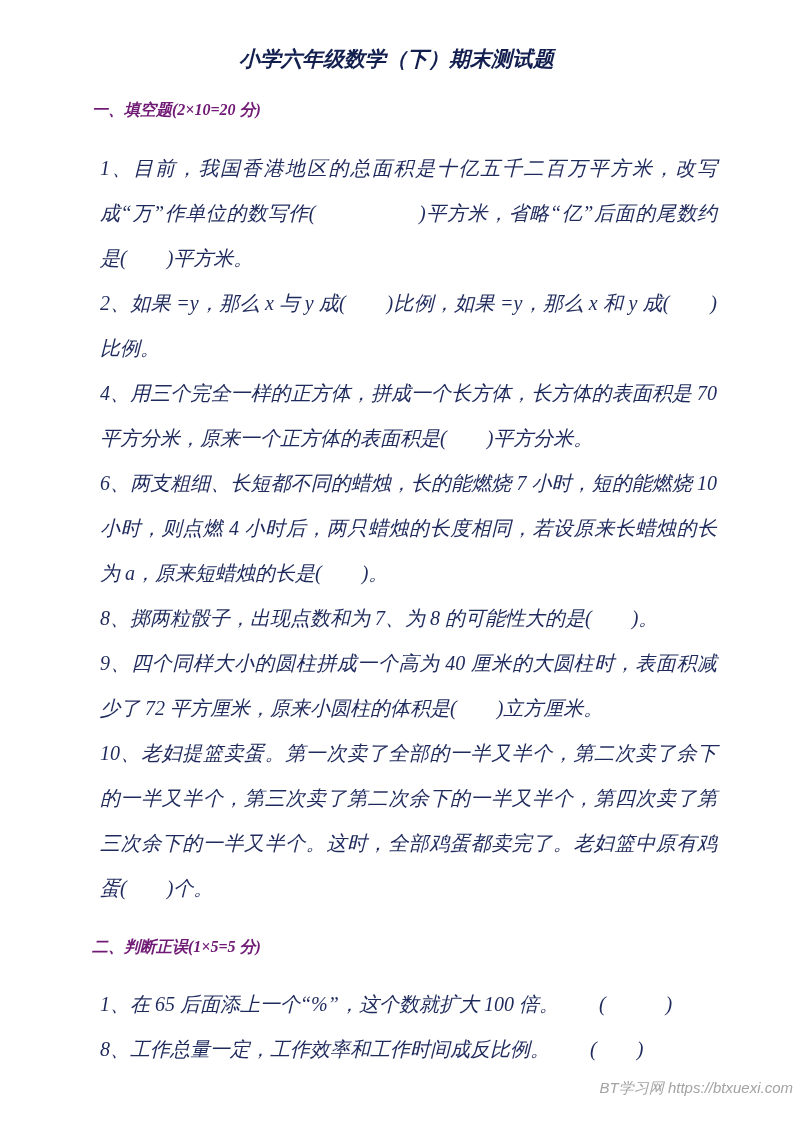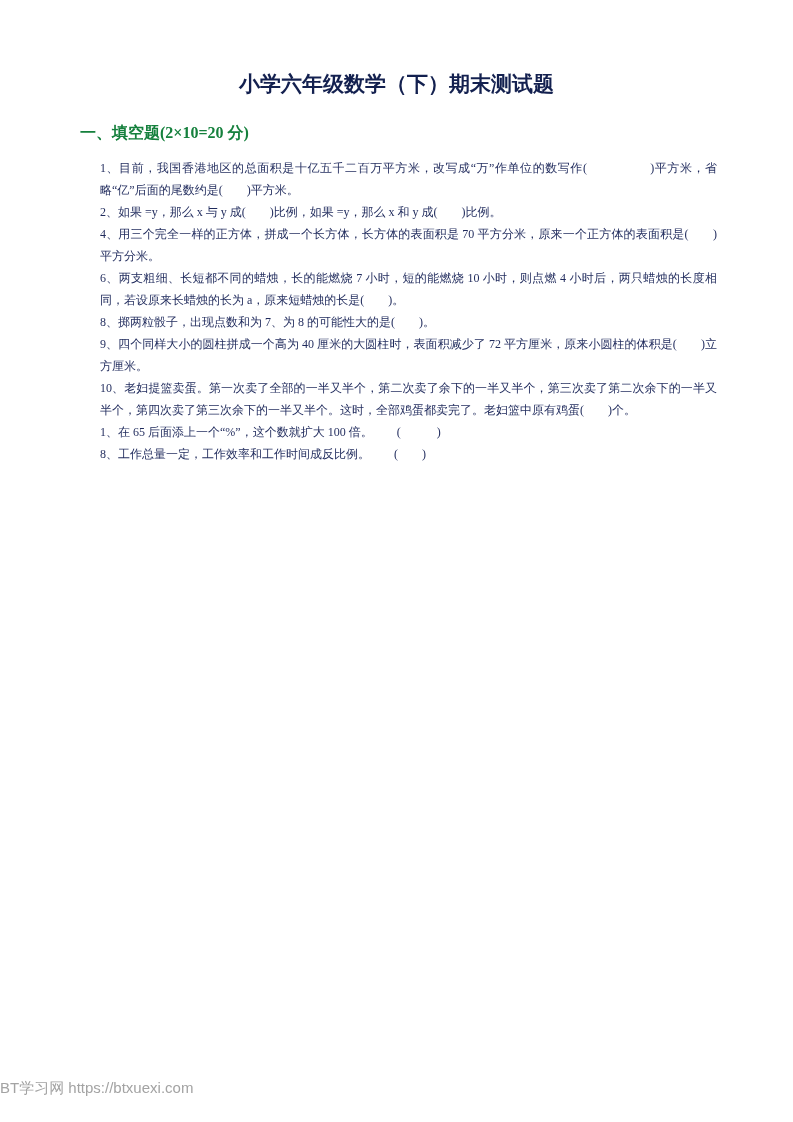--- a/index.html
+++ b/index.html
@@ -12,51 +12,52 @@
     background: #ffffff;
     position: relative;
     overflow: hidden;
     font-family: "Liberation Serif", "DejaVu Serif", serif;
     color: #1f2a5c;
   }
   .page {
     box-sizing: border-box;
     width: 793px;
     height: 1122px;
-    padding: 69px 76px 0 76px;
+    padding: 44px 76px 0 76px;
     position: relative;
+    font-style: italic;
   }
   .doc-title {
     margin: 0 0 14px 0;
     font-size: 21px;
     line-height: 30px;
     font-weight: bold;
     text-align: center;
     color: #13204f;
   }
   .section-heading {
-    margin: 4px;
+    margin: 16px;
     font-size: 16px;
     font-weight: bold;
     line-height: 39.6px;
-    color: #15803d;
+    color: #701a75;
   }
   .q-item {
     margin: 0 0 0 24px;
-    font-size: 12px;
-    line-height: 22px;
+    font-size: 20px;
+    line-height: 45px;
     text-align: justify;
     color: #1f2a5c;
   }
   .footer {
     position: absolute;
     left: 0;
     right: 0;
     bottom: 24px;
-    text-align: left;
+    text-align: right;
     font-family: "Liberation Sans", "DejaVu Sans", sans-serif;
     font-size: 15px;
     color: #a3a3a3;
   }
 </style>
 </head>
 <body>
 
 <div class="page">
 
@@ -67,19 +68,20 @@
     <p class="q-item">1、目前，我国香港地区的总面积是十亿五千二百万平方米，改写成“万”作单位的数写作(　　　　　)平方米，省略“亿”后面的尾数约是(　　)平方米。</p>
     <p class="q-item">2、如果 =y，那么 x 与 y 成(　　)比例，如果 =y，那么 x 和 y 成(　　)比例。</p>
     <p class="q-item">4、用三个完全一样的正方体，拼成一个长方体，长方体的表面积是 70 平方分米，原来一个正方体的表面积是(　　)平方分米。</p>
     <p class="q-item">6、两支粗细、长短都不同的蜡烛，长的能燃烧 7 小时，短的能燃烧 10 小时，则点燃 4 小时后，两只蜡烛的长度相同，若设原来长蜡烛的长为 a，原来短蜡烛的长是(　　)。</p>
     <p class="q-item">8、掷两粒骰子，出现点数和为 7、为 8 的可能性大的是(　　)。</p>
     <p class="q-item">9、四个同样大小的圆柱拼成一个高为 40 厘米的大圆柱时，表面积减少了 72 平方厘米，原来小圆柱的体积是(　　)立方厘米。</p>
     <p class="q-item">10、老妇提篮卖蛋。第一次卖了全部的一半又半个，第二次卖了余下的一半又半个，第三次卖了第二次余下的一半又半个，第四次卖了第三次余下的一半又半个。这时，全部鸡蛋都卖完了。老妇篮中原有鸡蛋(　　)个。</p>
   </div>
 
   <div class="section">
+    <h2 class="section-heading">二、判断正误(1×5=5 分)</h2>
     <p class="q-item">1、在 65 后面添上一个“%”，这个数就扩大 100 倍。　　(　　　)</p>
     <p class="q-item">8、工作总量一定，工作效率和工作时间成反比例。　　(　　)</p>
   </div>
 
   <div class="footer">BT学习网 https://btxuexi.com</div>
 
 </div>
 
 </body></html>

